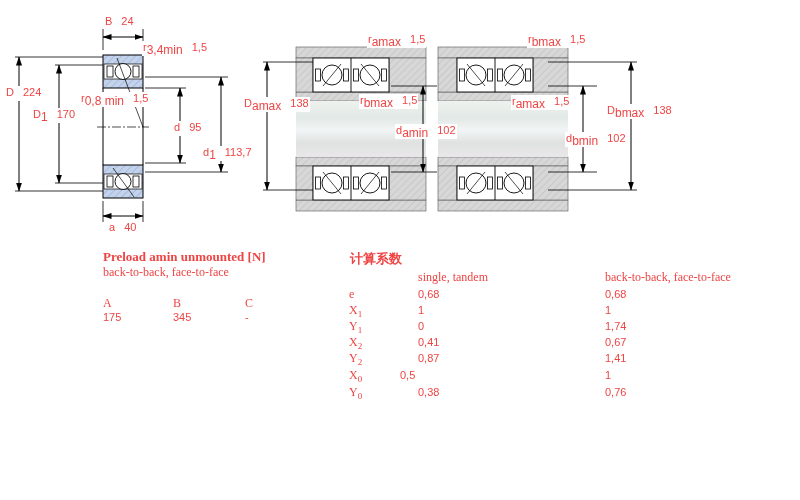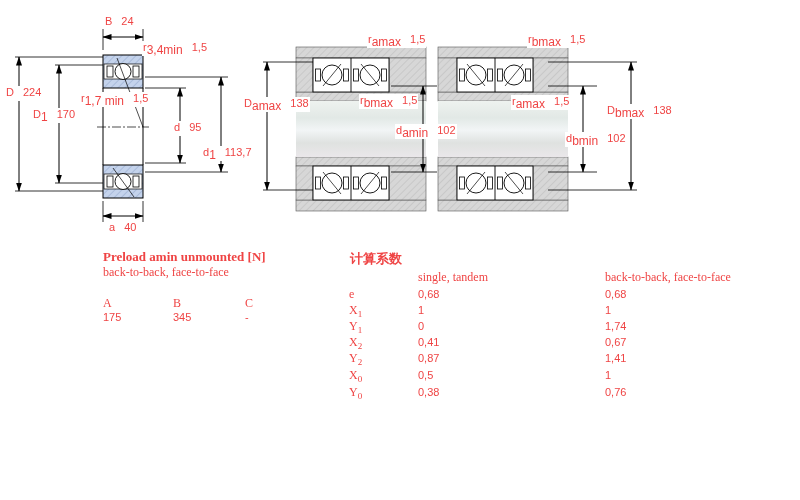--- a/index.html
+++ b/index.html
@@ -205,21 +205,21 @@
         <line x1="548" y1="172" x2="597" y2="172"></line>
         <line x1="583" y1="86" x2="583" y2="172" stroke-width="1" marker-start="url(#ar)" marker-end="url(#ar)"></line>
       </g>
     </g>
   </svg>
 
   <div class="lbl" style="left:104px;top:15px"><span>B</span><sub></sub><span class="v">24</span></div>
   <div class="lbl" style="left:142px;top:41px"><span>r</span><sub>3,4min</sub><span class="v">1,5</span></div>
   <div class="lbl" style="left:5px;top:86px"><span>D</span><sub></sub><span class="v">224</span></div>
   <div class="lbl" style="left:32px;top:108px"><span>D</span><sub>1</sub><span class="v">170</span></div>
-  <div class="lbl" style="left:80px;top:92px"><span>r</span><sub>1,7 min</sub><span class="v">1,5</span></div>
+  <div class="lbl" style="left:80px;top:92px"><span>r</span><sub>0,8 min</sub><span class="v">1,5</span></div>
   <div class="lbl" style="left:173px;top:121px"><span>d</span><sub></sub><span class="v">95</span></div>
   <div class="lbl" style="left:202px;top:146px"><span>d</span><sub>1</sub><span class="v">113,7</span></div>
   <div class="lbl" style="left:108px;top:221px"><span>a</span><sub></sub><span class="v">40</span></div>
 
   <div class="lbl" style="left:367px;top:33px"><span>r</span><sub>amax</sub><span class="v">1,5</span></div>
   <div class="lbl" style="left:243px;top:97px"><span>D</span><sub>amax</sub><span class="v">138</span></div>
   <div class="lbl" style="left:359px;top:94px"><span>r</span><sub>bmax</sub><span class="v">1,5</span></div>
   <div class="lbl" style="left:395px;top:124px"><span>d</span><sub>amin</sub><span class="v">102</span></div>
 
   <div class="lbl" style="left:527px;top:33px"><span>r</span><sub>bmax</sub><span class="v">1,5</span></div>
@@ -257,21 +257,21 @@
 
     <div class="f-lab" style="left:349px;top:335px"><span>X</span><sub>2</sub></div>
     <span class="t-val" style="left:418px;top:336px">0,41</span>
     <span class="t-val" style="left:605px;top:336px">0,67</span>
 
     <div class="f-lab" style="left:349px;top:351px"><span>Y</span><sub>2</sub></div>
     <span class="t-val" style="left:418px;top:352px">0,87</span>
     <span class="t-val" style="left:605px;top:352px">1,41</span>
 
     <div class="f-lab" style="left:349px;top:368px"><span>X</span><sub>0</sub></div>
-    <span class="t-val" style="left:418px;top:369px">0,5</span>
+    <span class="t-val" style="left:400px;top:369px">0,5</span>
     <span class="t-val" style="left:605px;top:369px">1</span>
 
     <div class="f-lab" style="left:349px;top:385px"><span>Y</span><sub>0</sub></div>
     <span class="t-val" style="left:418px;top:386px">0,38</span>
     <span class="t-val" style="left:605px;top:386px">0,76</span>
   </div>
 
 </div>
 
 </body></html>

